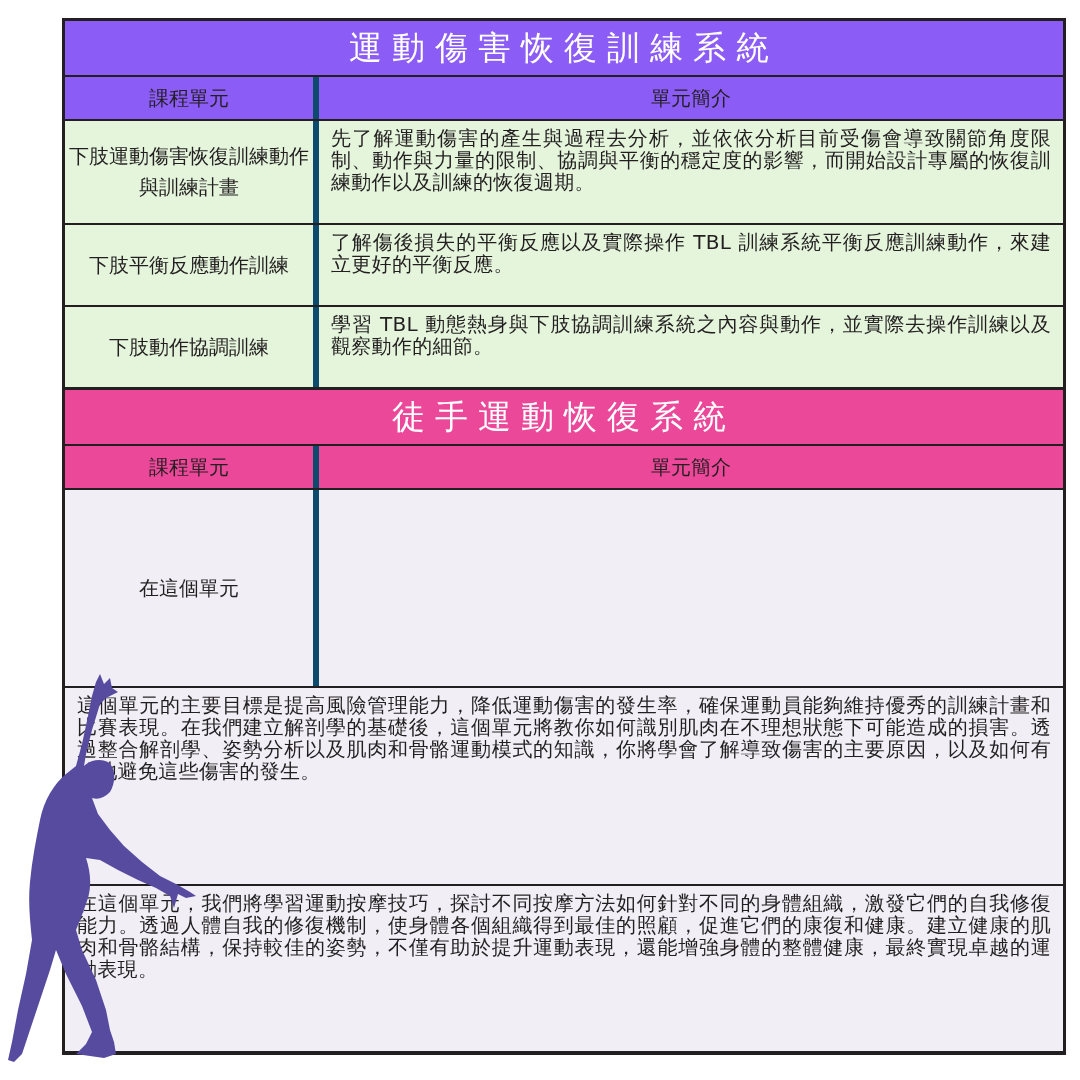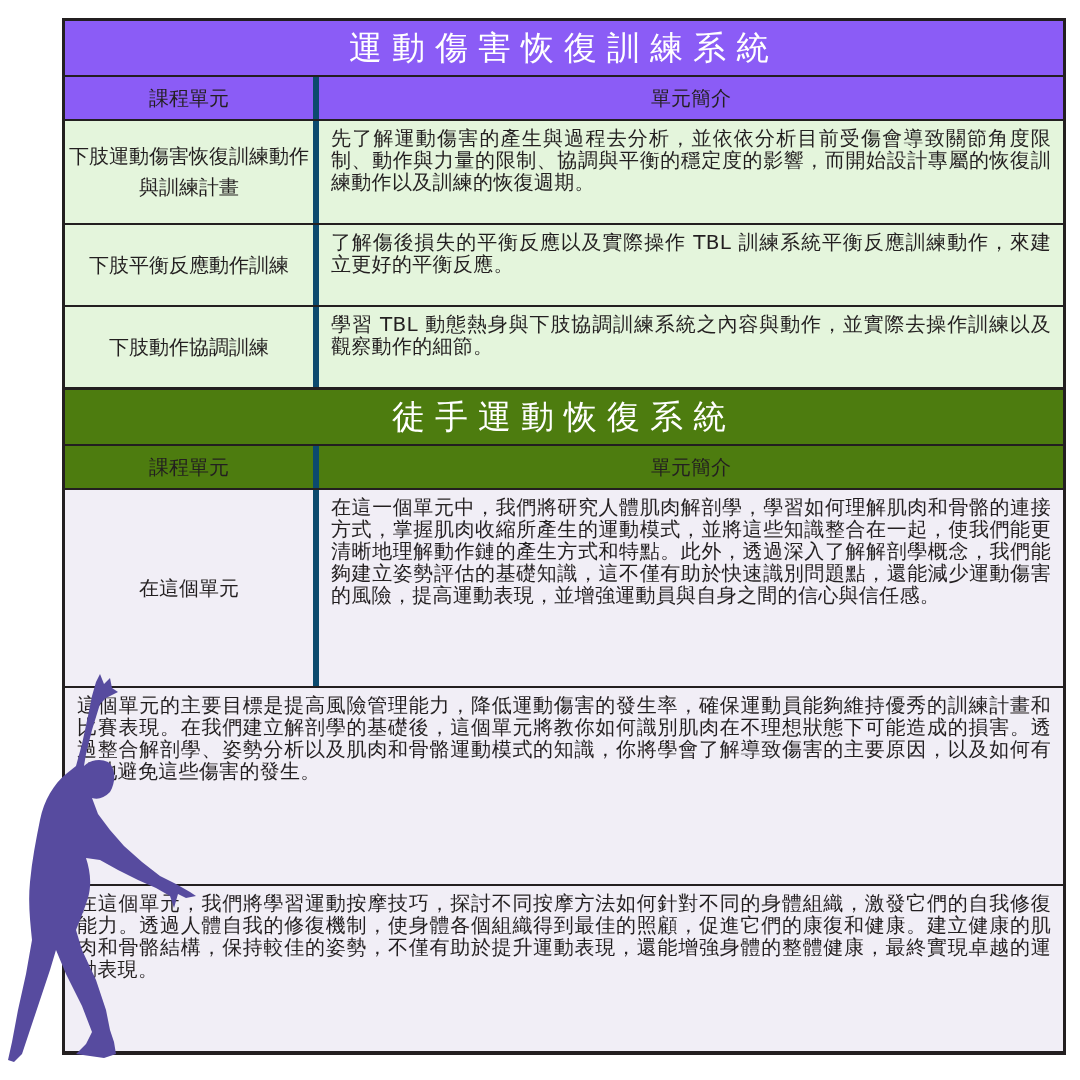--- a/index.html
+++ b/index.html
@@ -14,21 +14,21 @@
   .hdr > div { display:flex; align-items:center; justify-content:center; }
   .c1 { width:254px; border-right:6px solid #0c4a6e; box-sizing:border-box; flex:none; }
   .c2 { flex:1; }
   .row { display:flex; border-bottom:2px solid #231f20; font-size:20px; }
   .row:last-child { border-bottom:none; }
   .row .c1 { display:flex; align-items:center; justify-content:center; text-align:center;
              line-height:31px; padding:0 6px; }
   .row .c2 { padding:6px 12px 6px 12px; line-height:22px; letter-spacing:0.3px; text-align:justify; }
   .green .section-title, .green .hdr { background:#8b5cf6; }
   .green .row { background:#e4f5dc; }
-  .purple .section-title, .purple .hdr { background:#4d7c0f; }
+  .purple .section-title, .purple .hdr { background:#ec4899; }
   .purple .row { background:#f1eef6; }
   .green { border-bottom:3px solid #231f20; }
   .fig { position:absolute; left:0; top:670px; width:200px; height:400px; pointer-events:none; }
 </style>
 </head>
 <body>
 
 <div class="tbl">
 
   <div class="green">
@@ -52,21 +52,20 @@
   </div>
 
   <div class="purple">
     <div class="section-title">徒手運動恢復系統</div>
     <div class="hdr">
       <div class="c1">課程單元</div>
       <div class="c2">單元簡介</div>
     </div>
     <div class="row" style="height:196px">
       <div class="c1">在這個單元</div>
-      <div class="c2">在這一個單元中，我們將研究人體肌肉解剖學，學習如何理解肌肉和骨骼的連接方式，掌握肌肉收縮所產生的運動模式，並將這些知識整合在一起，使我們能更清晰地理解動作鏈的產生方式和特點。此外，透過深入了解解剖學概念，我們能夠建立姿勢評估的基礎知識，這不僅有助於快速識別問題點，還能減少運動傷害的風險，提高運動表現，並增強運動員與自身之間的信心與信任感。</div>
     </div>
     <div class="row" style="height:196px">
       <div class="c2">這個單元的主要目標是提高風險管理能力，降低運動傷害的發生率，確保運動員能夠維持優秀的訓練計畫和比賽表現。在我們建立解剖學的基礎後，這個單元將教你如何識別肌肉在不理想狀態下可能造成的損害。透過整合解剖學、姿勢分析以及肌肉和骨骼運動模式的知識，你將學會了解導致傷害的主要原因，以及如何有效地避免這些傷害的發生。</div>
     </div>
     <div class="row" style="height:165px">
       <div class="c2">在這個單元，我們將學習運動按摩技巧，探討不同按摩方法如何針對不同的身體組織，激發它們的自我修復能力。透過人體自我的修復機制，使身體各個組織得到最佳的照顧，促進它們的康復和健康。建立健康的肌肉和骨骼結構，保持較佳的姿勢，不僅有助於提升運動表現，還能增強身體的整體健康，最終實現卓越的運動表現。</div>
     </div>
   </div>
 </div>
 

